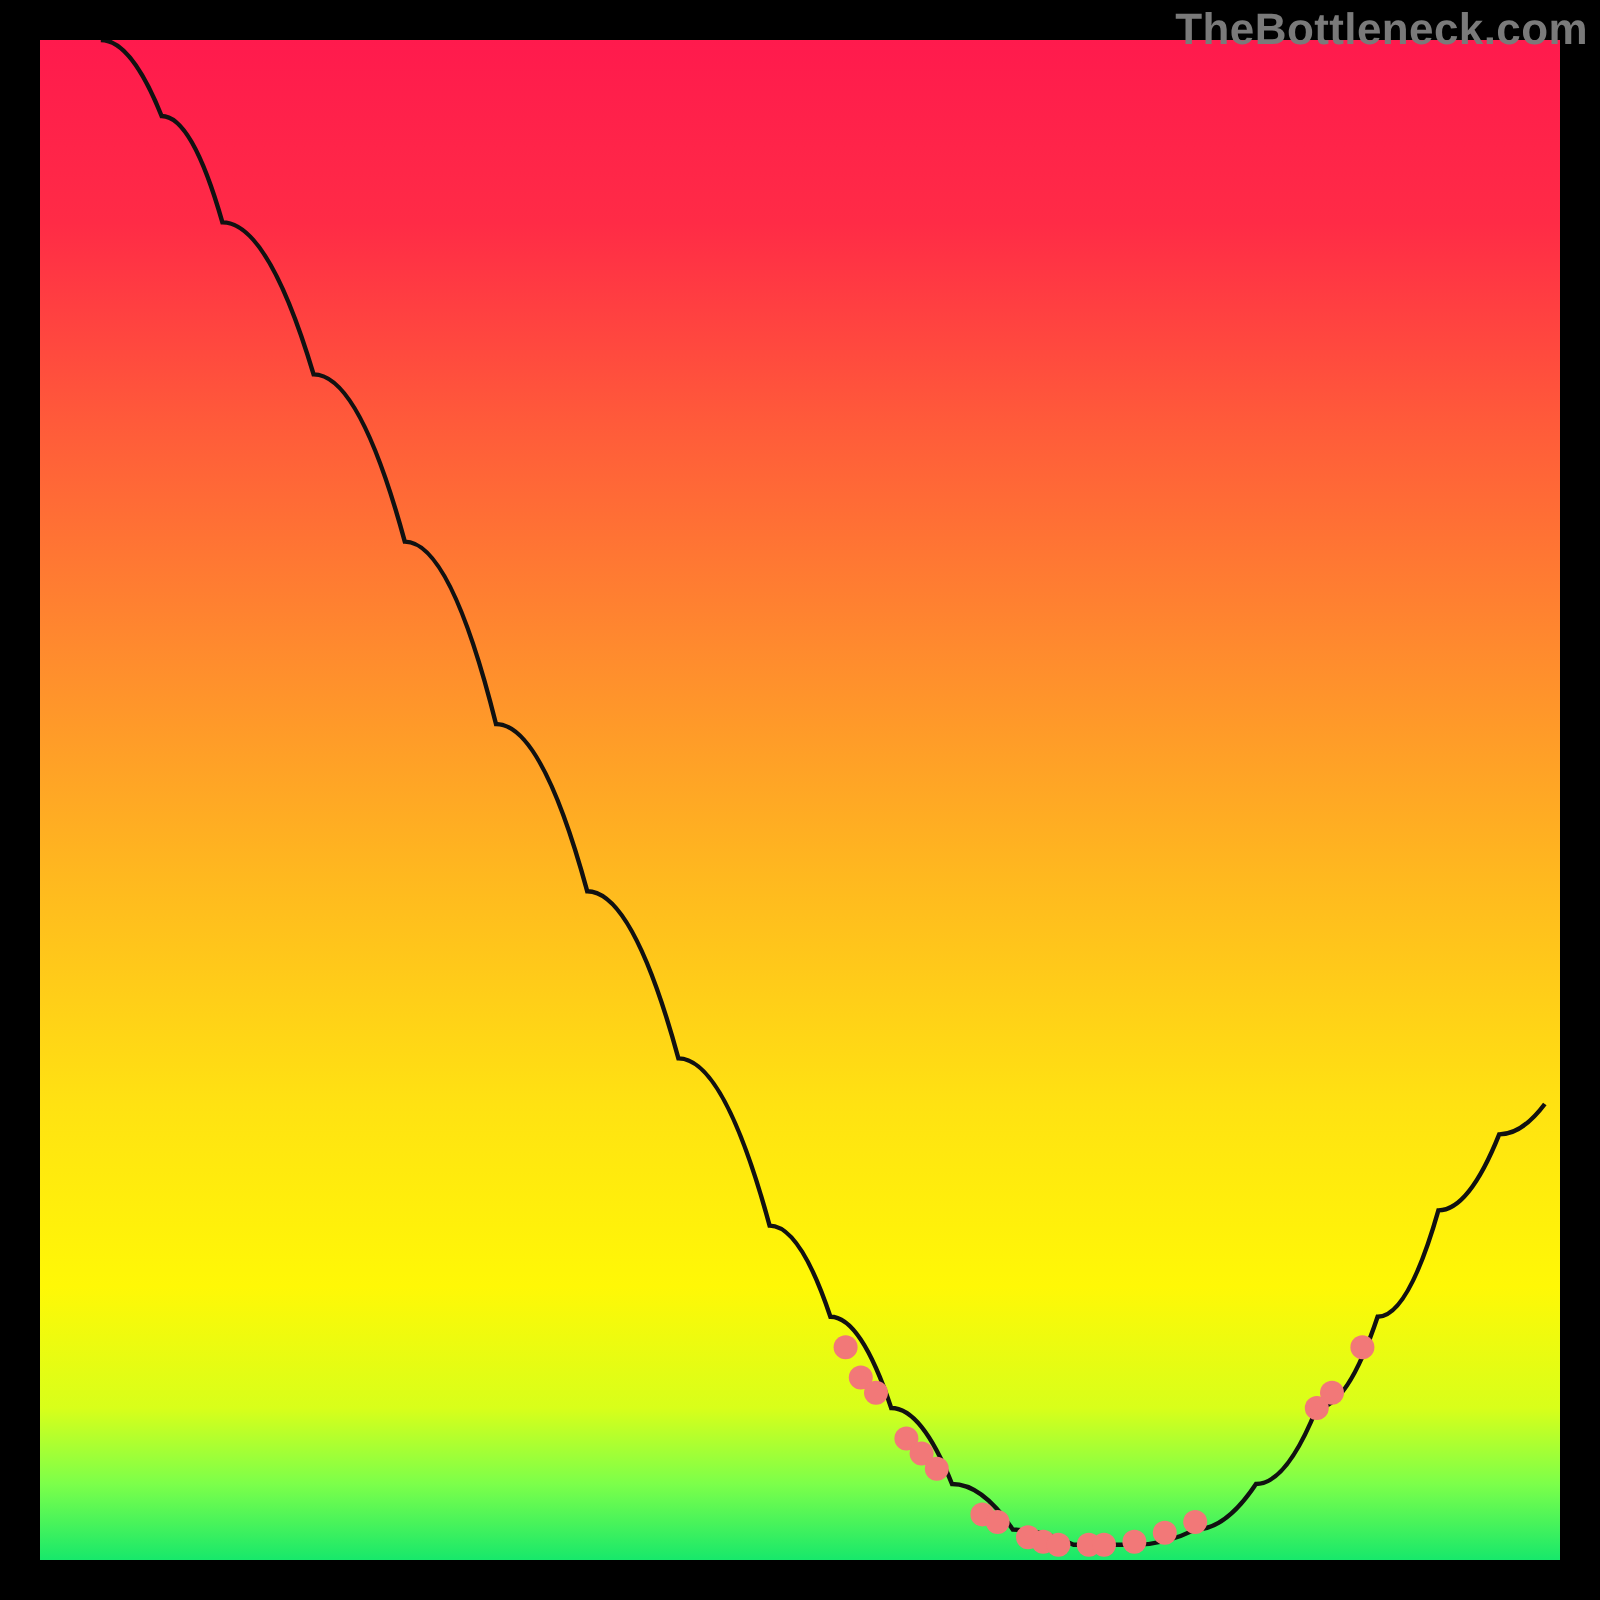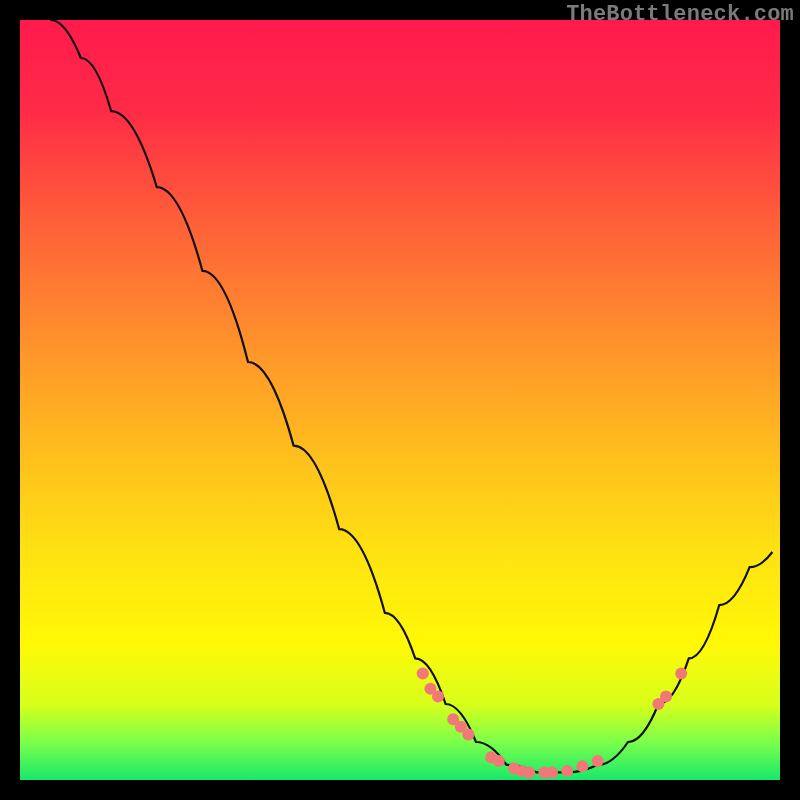--- a/index.html
+++ b/index.html
@@ -23,21 +23,21 @@
     position: absolute;
     left: 0;
     top: 0;
     width: 760px;
     height: 760px;
   }
   .watermark {
     position: absolute;
     top: 2px;
     right: 6px;
-    font-family: Liberation Mono, monospace;
+    font-family: Liberation Sans, sans-serif;
     font-size: 22px;
     font-weight: 600;
     color: #7a7a7a;
     letter-spacing: 0.2px;
     user-select: none;
   }
   svg {
     display: block;
   }
 </style>

